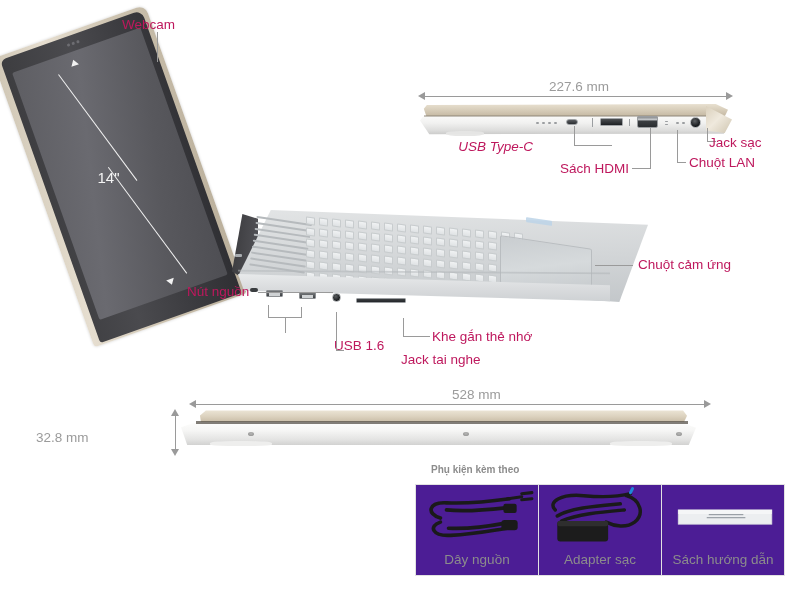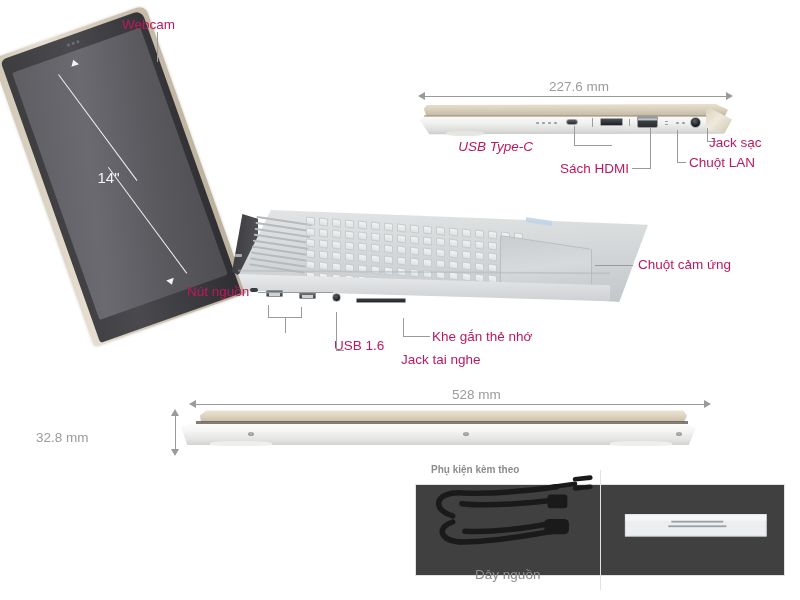--- a/index.html
+++ b/index.html
@@ -259,22 +259,21 @@
   #acc { position: absolute; left: 415px; top: 464px; width: 370px; }
   #acc-title {
     position: absolute; left: 0; top: 0;
     font-size: 10px; font-weight: bold; color: #8c8c8c; margin-left: 16px;
   }
   #acc-box {
     position: absolute; left: 0; top: 20px;
     width: 370px; height: 92px;
     border: 1px solid #e2e2e2;
     display: flex;
-    background: #404040;
-    align-items: center;
+    background: #4c1d95;
   }
   .acc-cell {
     flex: 1 1 0; position: relative;
     border-right: 1px solid #e2e2e2;
     display: flex; flex-direction: column;
     align-items: center; justify-content: flex-end;
     padding-bottom: 2px;
   }
   .acc-cell:last-child { border-right: none; }
   .acc-art { position: relative; flex: 1 1 auto; width: 100%; }
@@ -601,30 +600,47 @@
               <path d="M104 6 L114 5"></path>
               <path d="M104 12 L114 11"></path>
             </g>
             <rect x="84" y="32" width="16" height="10" rx="3" fill="#1a1a1a"></rect>
             <rect x="86" y="16" width="13" height="9" rx="2" fill="#1a1a1a"></rect>
           </svg>
         </div>
         <div class="acc-cap">Dây nguồn</div>
       </div>
 
+      <div class="acc-cell">
+        <div class="acc-art">
+          <svg viewBox="0 0 120 60" width="100%" height="100%" preserveAspectRatio="xMidYMid meet">
+            <g fill="none" stroke="#1a1a1a" stroke-width="3.4" stroke-linecap="round">
+              <path d="M16 22 C8 14, 22 6, 44 8 C66 10, 82 8, 90 6"></path>
+              <path d="M18 28 C30 20, 58 18, 80 16"></path>
+              <path d="M22 33 C38 26, 62 24, 84 22"></path>
+              <path d="M86 8 C100 12, 104 26, 94 34 C86 40, 74 38, 66 34"></path>
+            </g>
+            <path d="M90 5 L92 1" stroke="#1e88d8" stroke-width="3" stroke-linecap="round"></path>
+            <rect x="18" y="33" width="50" height="20" rx="3" fill="#1c1c1c"></rect>
+            <rect x="18" y="33" width="50" height="5" rx="2" fill="#2e2e2e"></rect>
+          </svg>
+        </div>
+        <div class="acc-cap">Adapter sạc</div>
+      </div>
 
       <div class="acc-cell">
         <div class="acc-art">
           <svg viewBox="0 0 120 60" width="100%" height="100%" preserveAspectRatio="xMidYMid meet">
             <rect x="16" y="22" width="92" height="14" fill="#eceef0" stroke="#dcdfe2" stroke-width="0.8"></rect>
             <rect x="16" y="22" width="92" height="4" fill="#f5f6f7"></rect>
             <g fill="#9aa0a6">
               <rect x="46" y="26" width="34" height="1.2"></rect>
               <rect x="44" y="29" width="38" height="1.2"></rect>
             </g>
           </svg>
         </div>
+        <div class="acc-cap">Sách hướng dẫn</div>
       </div>
 
     </div>
   </div>
 
 </div>
 
 </body></html>

